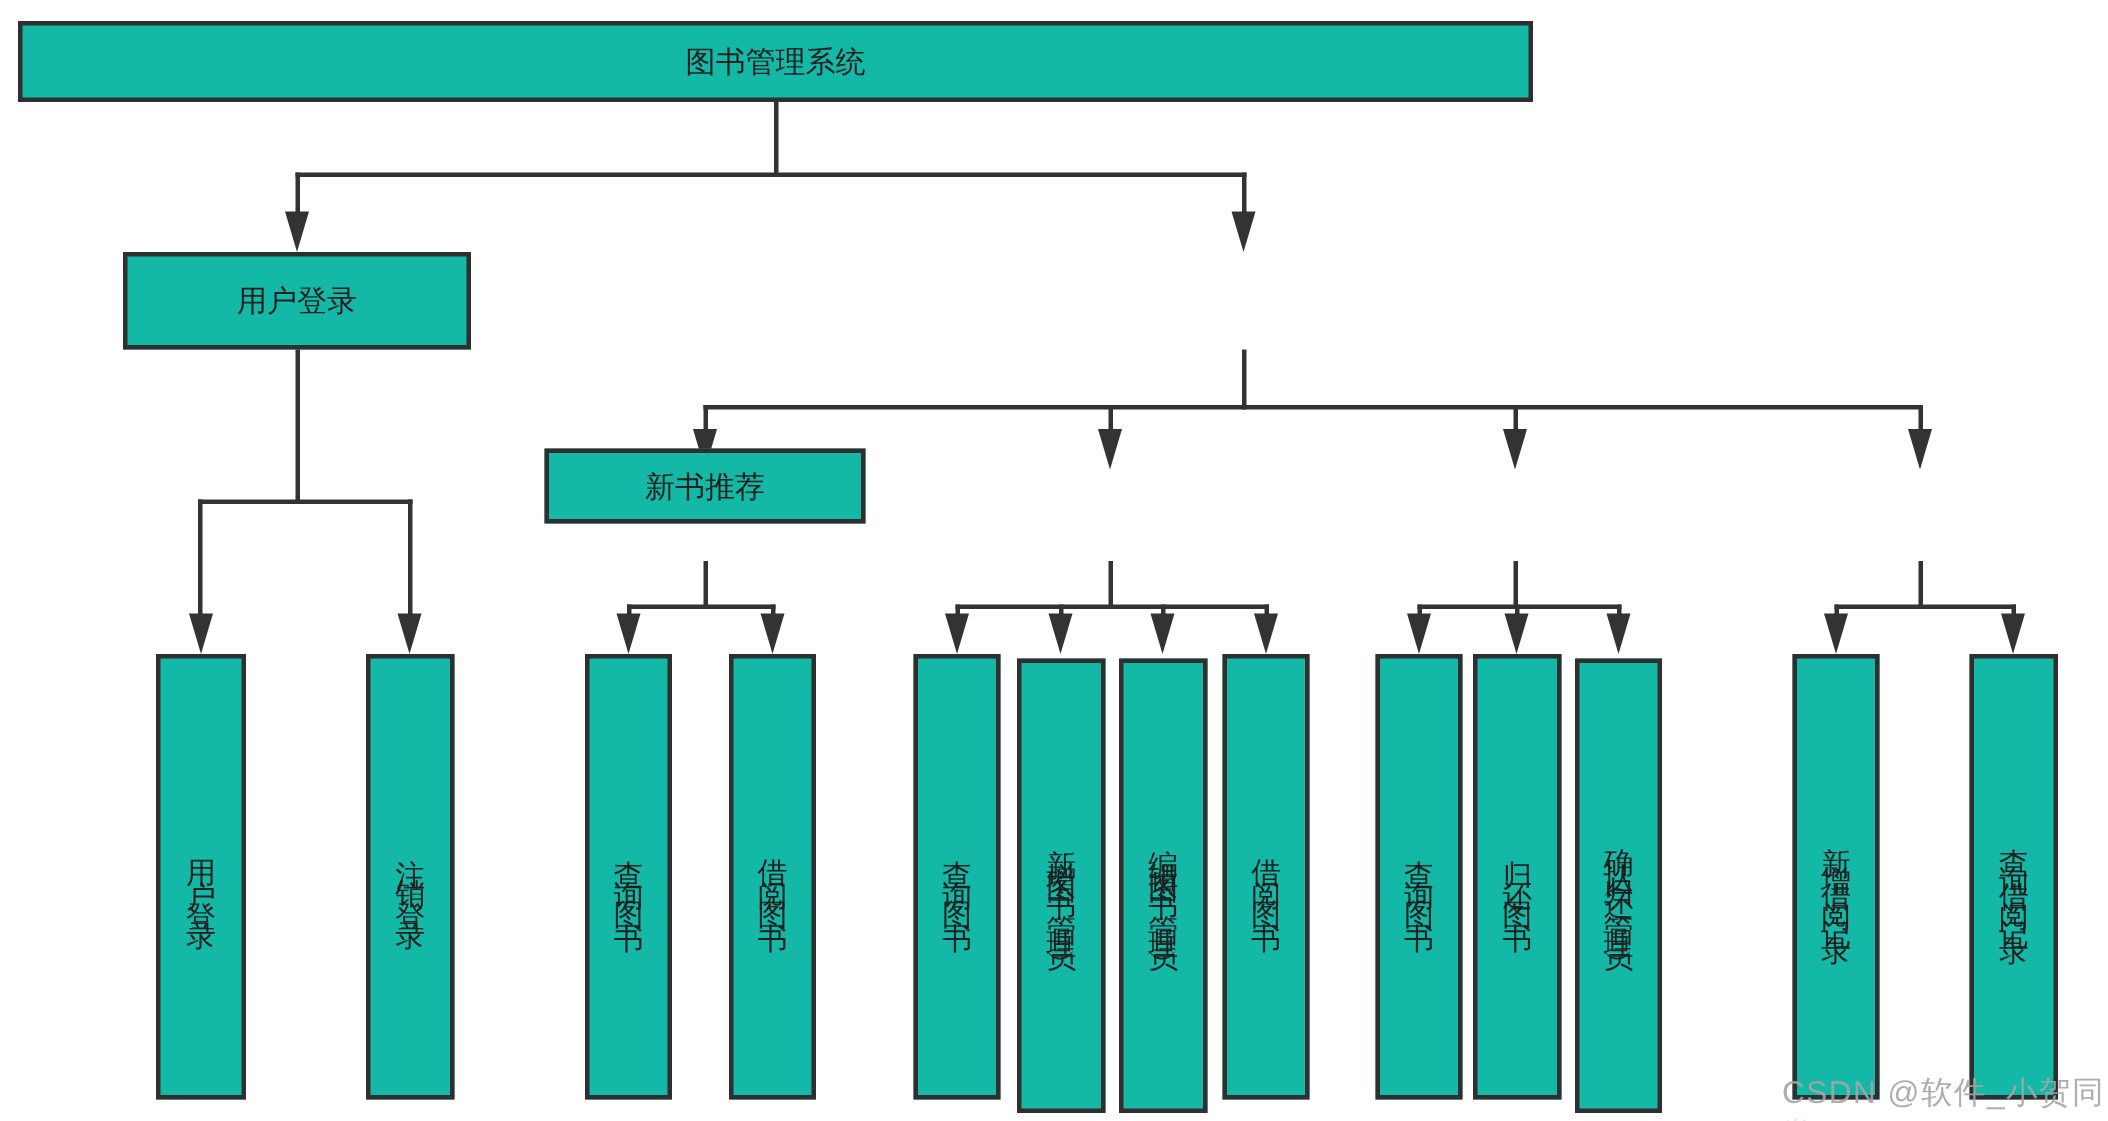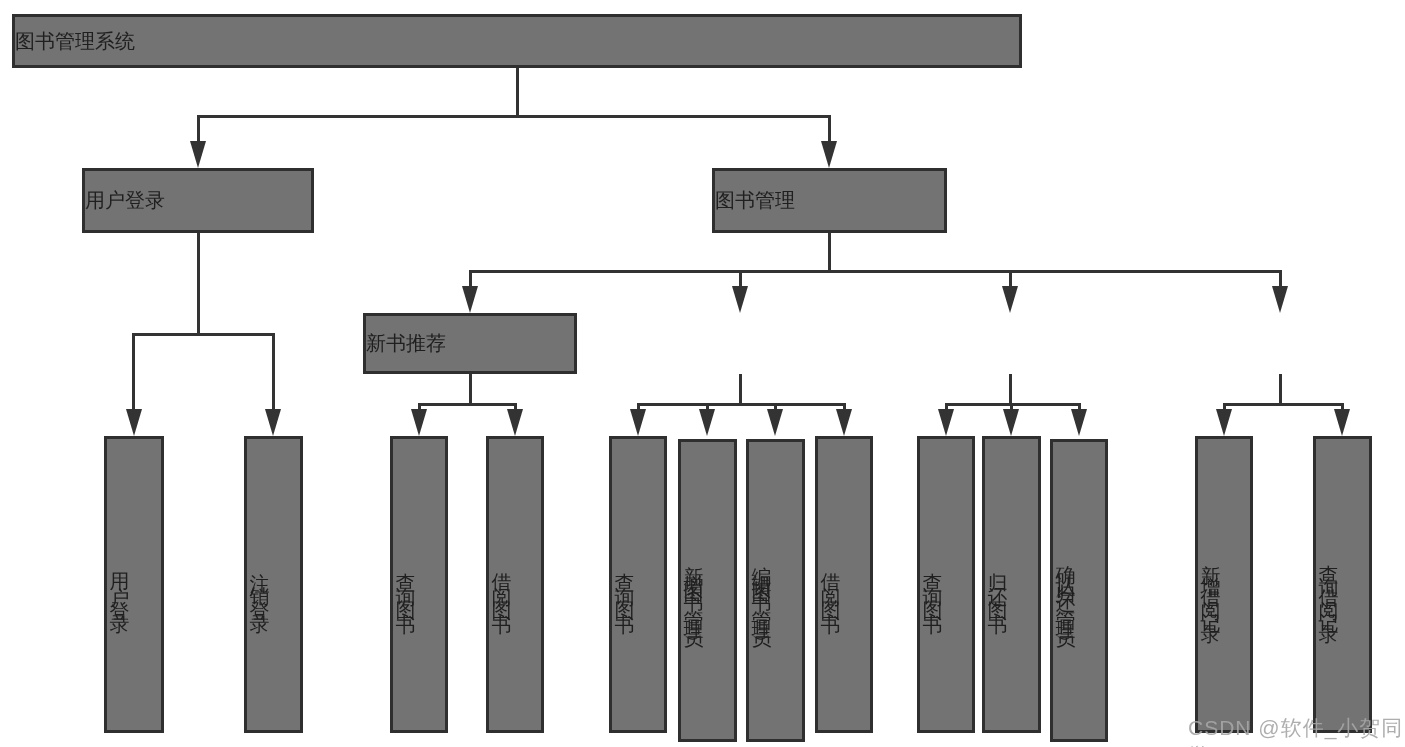--- a/index.html
+++ b/index.html
@@ -1,19 +1,19 @@
 <!DOCTYPE html>
 <html><head>
 <meta charset="utf-8">
 <style>
   html,body{margin:0;padding:0;background:#ffffff;}
   .canvas{position:relative;width:1405px;height:747px;background:#ffffff;overflow:hidden;
           font-family:"Liberation Sans","DejaVu Sans",sans-serif;}
-  .box{position:absolute;background:#737373;border:3px solid #2f2f2f;box-sizing:border-box;
-       display:flex;align-items:center;}
+  .box{position:absolute;background:#14b8a6;border:3px solid #2f2f2f;box-sizing:border-box;
+       display:flex;align-items:center;justify-content:center;}
   .box span{color:#1f1f1f;font-size:20px;white-space:nowrap;}
   .vbox span{writing-mode:vertical-rl;text-orientation:mixed;white-space:normal;}
   .v4 span{letter-spacing:14px;}
   .v6 span{letter-spacing:12px;}
   .v9 span{letter-spacing:9px;}
   .vl,.hl{position:absolute;background:#333333;}
   .vl{width:3px;}
   .hl{height:3px;}
   .arr{position:absolute;width:0;height:0;
        border-left:8px solid transparent;border-right:8px solid transparent;
@@ -33,43 +33,40 @@
   <div class="vl" style="left:516px;top:68px;height:50px"></div>
   <div class="hl" style="left:197px;top:115px;width:634px"></div>
   <div class="vl" style="left:197px;top:115px;height:28px"></div>
   <div class="arr" style="left:190px;top:141px"></div>
   <div class="vl" style="left:828px;top:115px;height:28px"></div>
   <div class="arr" style="left:821px;top:141px"></div>
 
   <div class="box" style="left:82px;top:168px;width:232px;height:65px">
     <span>用户登录</span>
   </div>
-  <div class="box" style="left:712px;top:168px;width:235px;height:65px">
-    <span>图书管理</span>
-  </div>
 
   <div class="vl" style="left:197px;top:233px;height:102px"></div>
   <div class="hl" style="left:132px;top:333px;width:143px"></div>
   <div class="vl" style="left:132px;top:333px;height:78px"></div>
   <div class="arr" style="left:126px;top:409px"></div>
   <div class="vl" style="left:272px;top:333px;height:78px"></div>
   <div class="arr" style="left:265px;top:409px"></div>
 
   <div class="vl" style="left:828px;top:233px;height:40px"></div>
   <div class="hl" style="left:469px;top:270px;width:813px"></div>
   <div class="vl" style="left:469px;top:270px;height:18px"></div>
   <div class="arr" style="left:462px;top:286px"></div>
   <div class="vl" style="left:739px;top:270px;height:18px"></div>
   <div class="arr" style="left:732px;top:286px"></div>
   <div class="vl" style="left:1009px;top:270px;height:18px"></div>
   <div class="arr" style="left:1002px;top:286px"></div>
   <div class="vl" style="left:1279px;top:270px;height:18px"></div>
   <div class="arr" style="left:1272px;top:286px"></div>
 
-  <div class="box" style="left:363px;top:313px;width:214px;height:61px">
+  <div class="box" style="left:363px;top:299px;width:214px;height:50px">
     <span>新书推荐</span>
   </div>
 
   <div class="vl" style="left:469px;top:374px;height:32px"></div>
   <div class="hl" style="left:418px;top:403px;width:99px"></div>
   <div class="vl" style="left:418px;top:403px;height:10px"></div>
   <div class="arr" style="left:411px;top:409px"></div>
   <div class="vl" style="left:514px;top:403px;height:10px"></div>
   <div class="arr" style="left:507px;top:409px"></div>
 

